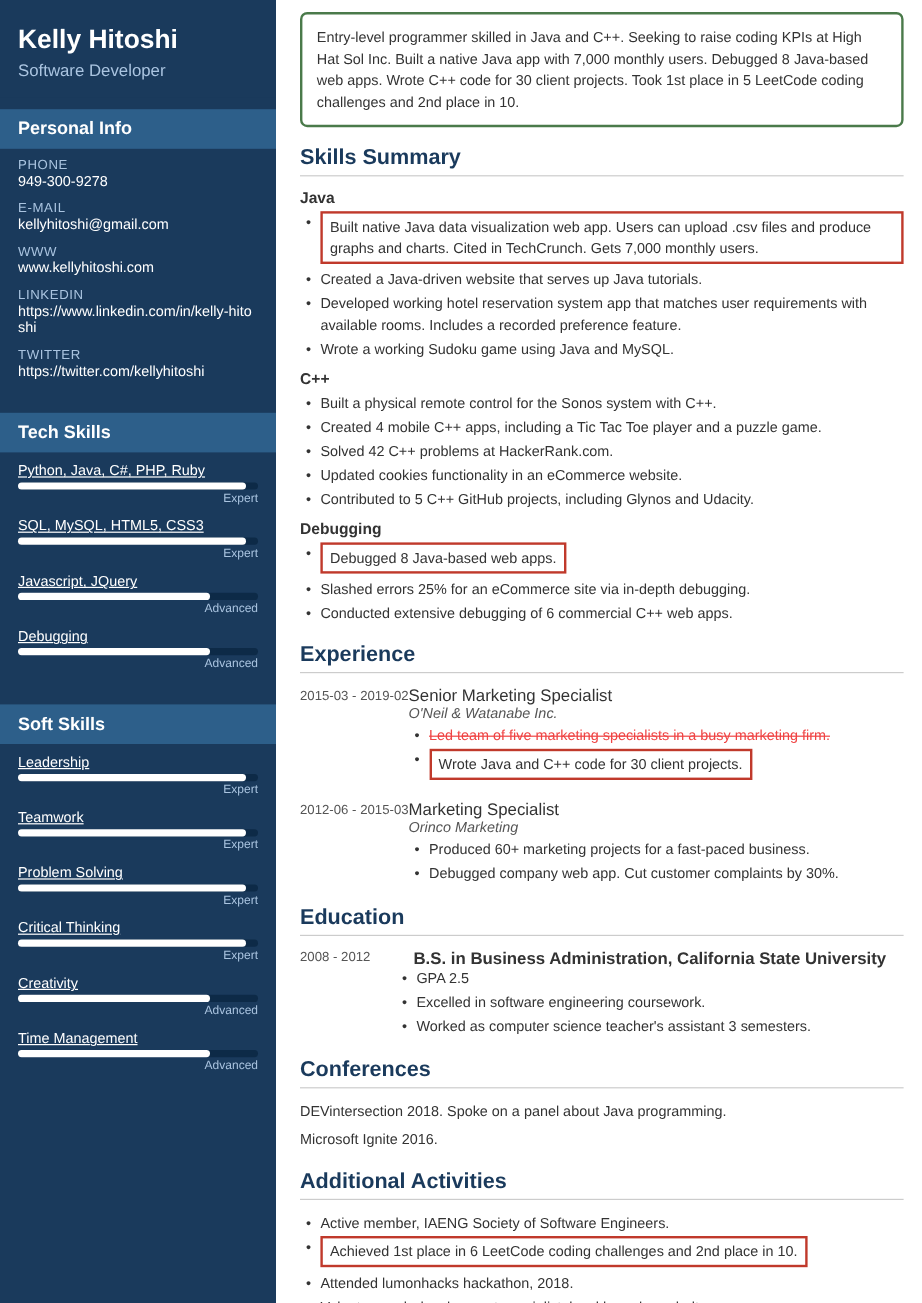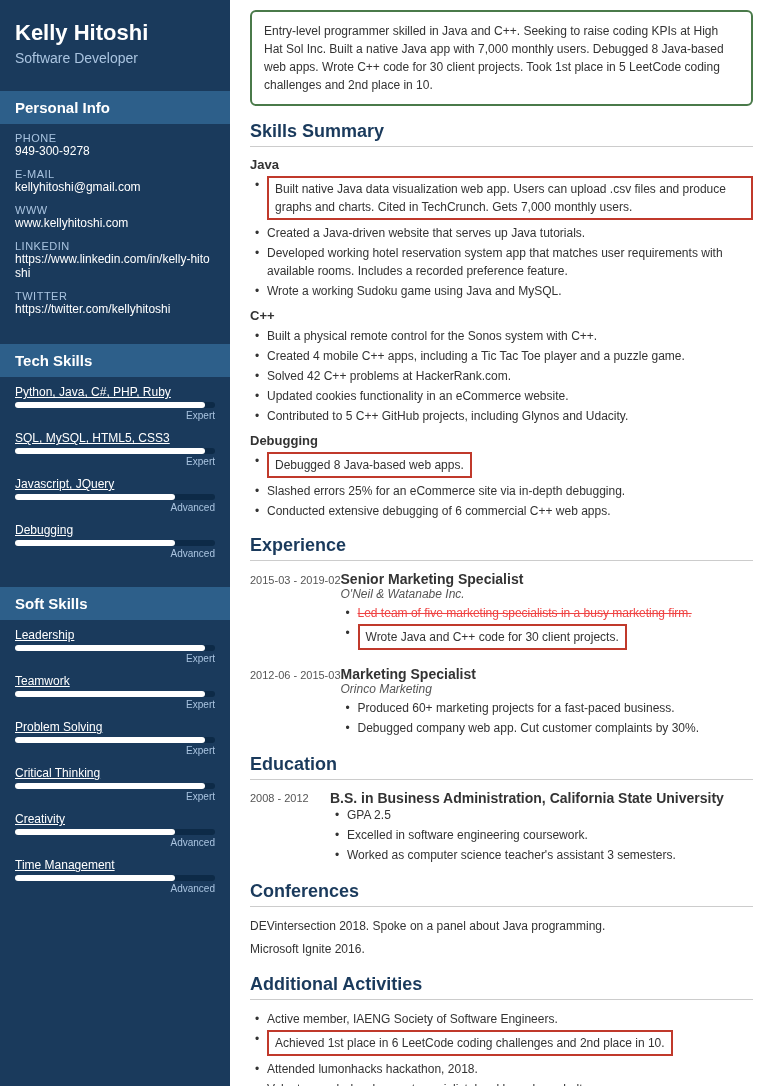--- a/index.html
+++ b/index.html
@@ -176,21 +176,21 @@
       padding-top: 2px;
       line-height: 1.4;
     }
     
     .experience-details {
       flex: 1;
     }
     
     .job-title {
       font-size: 14px;
-      font-weight: bold;
+      font-weight: normal;
       color: #333;
     }
     
     .job-company {
       font-size: 12px;
       color: #555;
       font-style: italic;
       margin-bottom: 3px;
     }
     
@@ -212,20 +212,21 @@
     }
     
     .edu-details {
       flex: 1;
     }
     
     .edu-degree {
       font-size: 14px;
       font-weight: bold;
       color: #333;
+      text-align: center;
     }
     
     .conferences-text {
       font-size: 12px;
       color: #333;
       line-height: 1.6;
       margin-bottom: 4px;
     }
   </style>
 </head>

